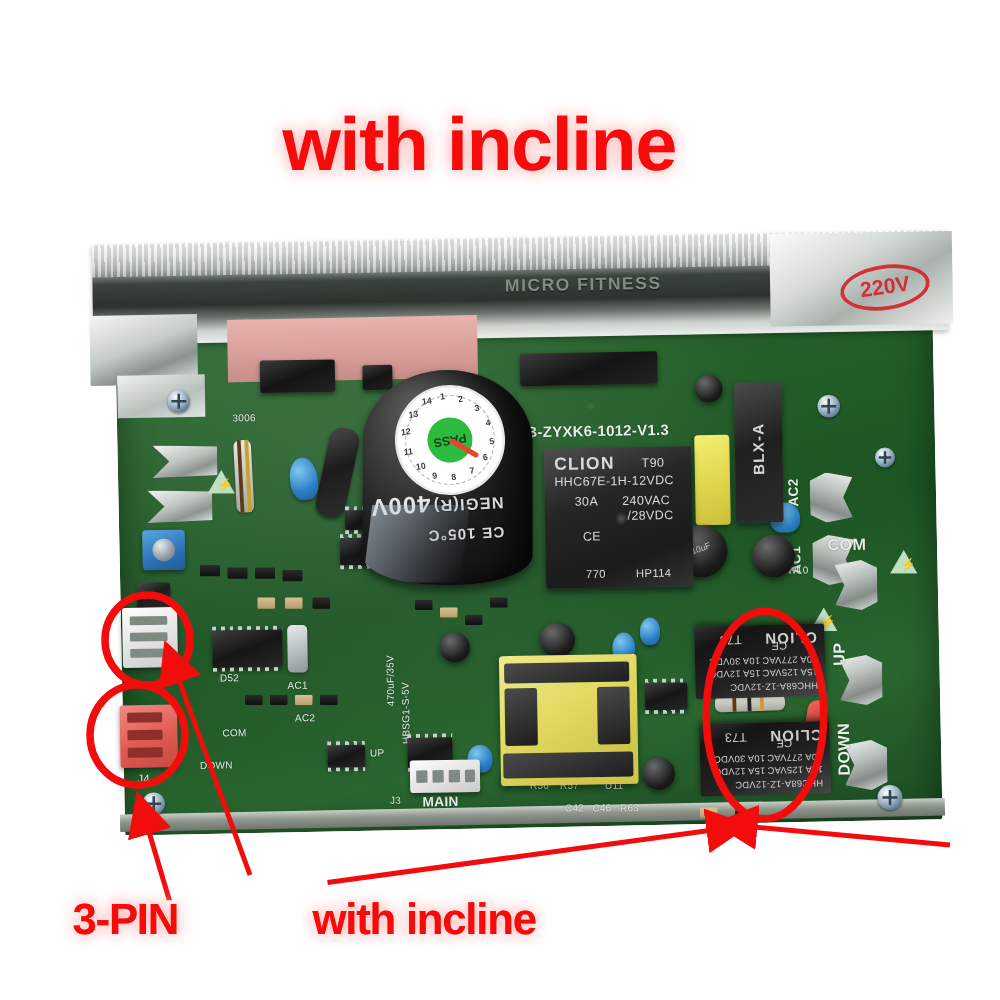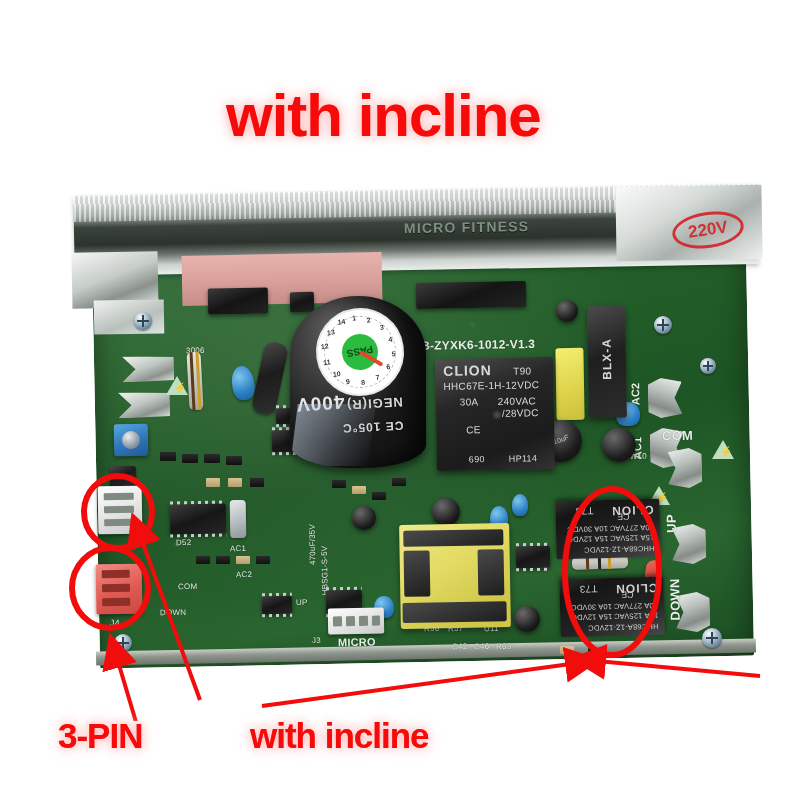--- a/index.html
+++ b/index.html
@@ -420,21 +420,21 @@
     <div class="silk big" style="left:404px;top:338px;transform:rotate(-1deg);font-size:12px;">PCB-ZYXK6-1012-V1.3</div>
 
     <div id="relay90">
       <div class="txt brand">CLION</div>
       <div class="txt" style="left:78px;top:8px;font-size:10px;">T90</div>
       <div class="txt" style="left:8px;top:22px;font-size:10px;">HHC67E-1H-12VDC</div>
       <div class="txt" style="left:24px;top:38px;font-size:10px;">30A</div>
       <div class="txt" style="left:62px;top:38px;font-size:10px;">240VAC</div>
       <div class="txt" style="left:66px;top:50px;font-size:10px;">/28VDC</div>
       <div class="txt" style="left:30px;top:66px;font-size:10px;">CE</div>
-      <div class="txt" style="left:32px;top:96px;font-size:9px;">690</div>
+      <div class="txt" style="left:32px;top:96px;font-size:9px;">770</div>
       <div class="txt" style="left:72px;top:96px;font-size:9px;">HP114</div>
       <div style="position:absolute;left:56px;top:52px;width:10px;height:10px;border-radius:50%;background:radial-gradient(circle,#555,#111);"></div>
     </div>
 
     <div id="ycap"></div>
     <div id="fuse">
       <div class="lbl">BLX-A</div>
     </div>
     <div class="spade" style="left:648px;top:378px;transform:rotate(-1deg) scaleX(-1);"></div>
     <div class="spade" style="left:650px;top:428px;transform:rotate(-1deg) scaleX(-1);"></div>
@@ -531,25 +531,25 @@
       <div class="conn-slot" style="left:6px;top:34px;width:28px;height:8px;"></div>
     </div>
     <div class="silk" style="left:110px;top:618px;font-size:9px;transform:rotate(-1deg);">J4</div>
 
     <div class="conn-white" style="left:328px;top:608px;width:56px;height:26px;transform:rotate(-1deg);">
       <div class="conn-slot" style="left:5px;top:8px;width:9px;height:10px;"></div>
       <div class="conn-slot" style="left:18px;top:8px;width:9px;height:10px;"></div>
       <div class="conn-slot" style="left:31px;top:8px;width:9px;height:10px;"></div>
       <div class="conn-slot" style="left:44px;top:8px;width:8px;height:10px;"></div>
     </div>
-    <div class="silk big" style="left:338px;top:636px;transform:rotate(-1deg);">MICRO</div>
+    <div class="silk big" style="left:338px;top:636px;transform:rotate(-1deg);">MAIN</div>
     <div class="silk" style="left:312px;top:636px;transform:rotate(-1deg);">J3</div>
     <div class="silk" style="left:296px;top:598px;transform:rotate(-1deg);">UP</div>
 
-    <div class="silk" style="left:186px;top:330px;transform:rotate(-1deg);margin-top:16px;">3006</div>
+    <div class="silk" style="left:186px;top:330px;transform:rotate(-1deg);">3006</div>
     <div class="silk" style="left:612px;top:452px;transform:rotate(-1deg);">D6 2W10</div>
     <div class="silk" style="left:452px;top:642px;transform:rotate(-1deg);">C42</div>
     <div class="silk" style="left:474px;top:642px;transform:rotate(-1deg);">C46</div>
     <div class="silk" style="left:496px;top:642px;transform:rotate(-1deg);">R63</div>
     <div class="silk" style="left:424px;top:624px;transform:rotate(-1deg);">R56</div>
     <div class="silk" style="left:448px;top:624px;transform:rotate(-1deg);text-align:center;">R57</div>
     <div class="silk" style="left:484px;top:624px;transform:rotate(-1deg);">U11</div>
     <div class="silk" style="left:300px;top:566px;transform:rotate(-91deg);">HBSG1-S-5V</div>
     <div class="silk" style="left:292px;top:540px;transform:rotate(-91deg);">470uF/35V</div>
     <div class="silk" style="left:176px;top:538px;transform:rotate(-1deg);">D52</div>

